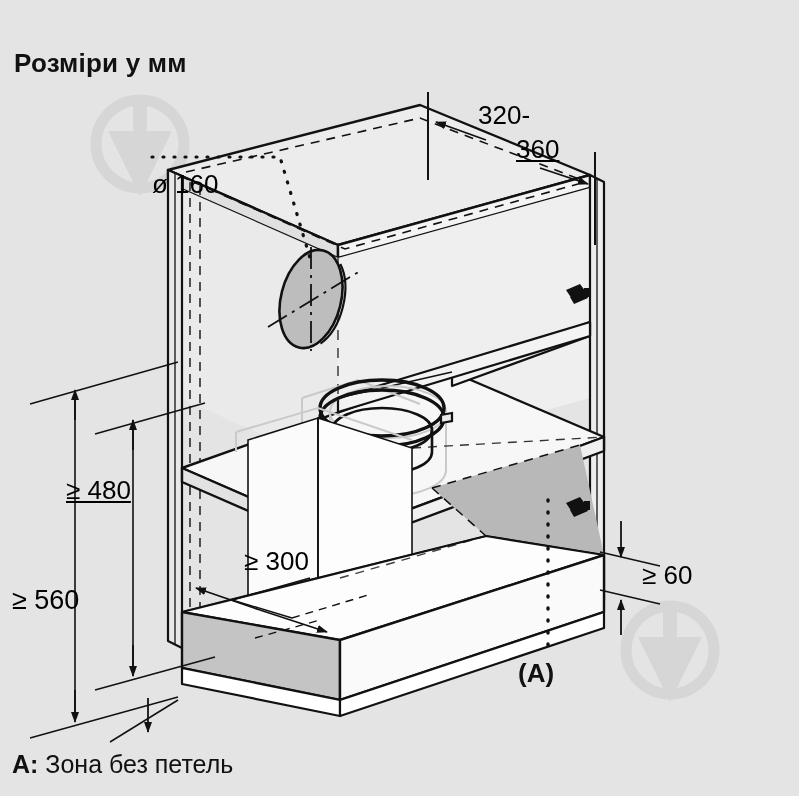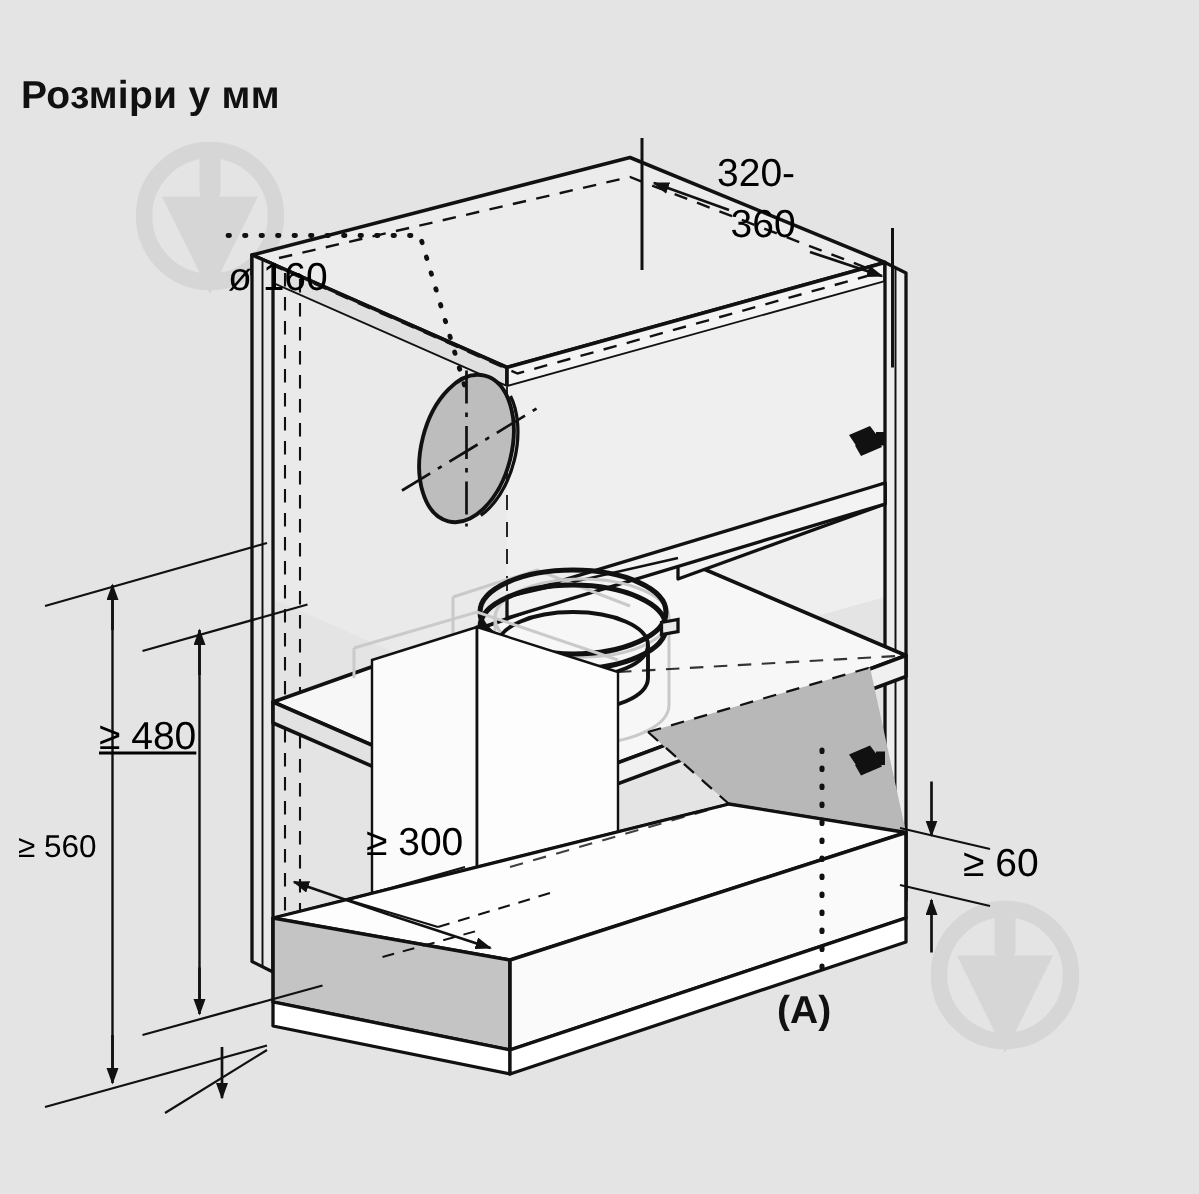--- a/index.html
+++ b/index.html
@@ -15,21 +15,21 @@
     position:absolute;font-size:26px;font-weight:700;color:#111;
     letter-spacing:.2px;white-space:nowrap;margin-top:36px;
   }
   .t-legend{
     position:absolute;font-size:25px;color:#111;white-space:nowrap;
   }
   .t-legend b{font-weight:700;}
   .dim{
     position:absolute;font-size:26px;color:#000000;white-space:nowrap;
   }
-  .dim.big{font-size:21px;}
+  .dim.big{font-size:27px;margin-top:32px;}
   .tagA{position:absolute;font-size:26px;font-weight:700;color:#111;white-space:nowrap;}
 </style>
 </head>
 <body>
 
 <div id="stage">
 
   <svg id="dwg" viewBox="0 0 799 796">
     <defs>
       <marker id="ah" markerWidth="12" markerHeight="12" refX="10" refY="4" orient="auto" markerUnits="userSpaceOnUse">
@@ -208,26 +208,29 @@
       <line x1="148" y1="698" x2="148" y2="732" stroke="#111" stroke-width="1.8" marker-end="url(#ahv)"></line>
       <line x1="110" y1="742" x2="178" y2="700" stroke="#111" stroke-width="1.5"></line>
     </g>
   </svg>
 
   <div class="t-title" style="left:14px;top:12px;">Розміри у мм</div>
 
   <div class="dim" style="left:152px;top:130px;margin-top:39px;">ø 160</div>
 
   <div class="dim" style="left:478px;top:100px;">320-</div>
-  <div class="dim" style="left:487px;top:134px;">360</div>
+  <div class="dim" style="left:516px;top:134px;text-decoration:underline;">360</div>
 
   <div class="dim" style="left:66px;top:475px;text-decoration:underline;">≥ 480</div>
 
   <div class="dim big" style="left:12px;top:553px;">≥ 560</div>
 
   <div class="dim" style="left:244px;top:546px;">≥ 300</div>
 
   <div class="dim" style="left:642px;top:560px;">≥ 60</div>
 
   <div class="tagA" style="left:518px;top:658px;">(A)</div>
 
+  <div class="t-legend" style="left:12px;top:750px;">
+    <b>A:</b><span> Зона без петель</span>
+  </div>
 
 </div>
 
 </body></html>

